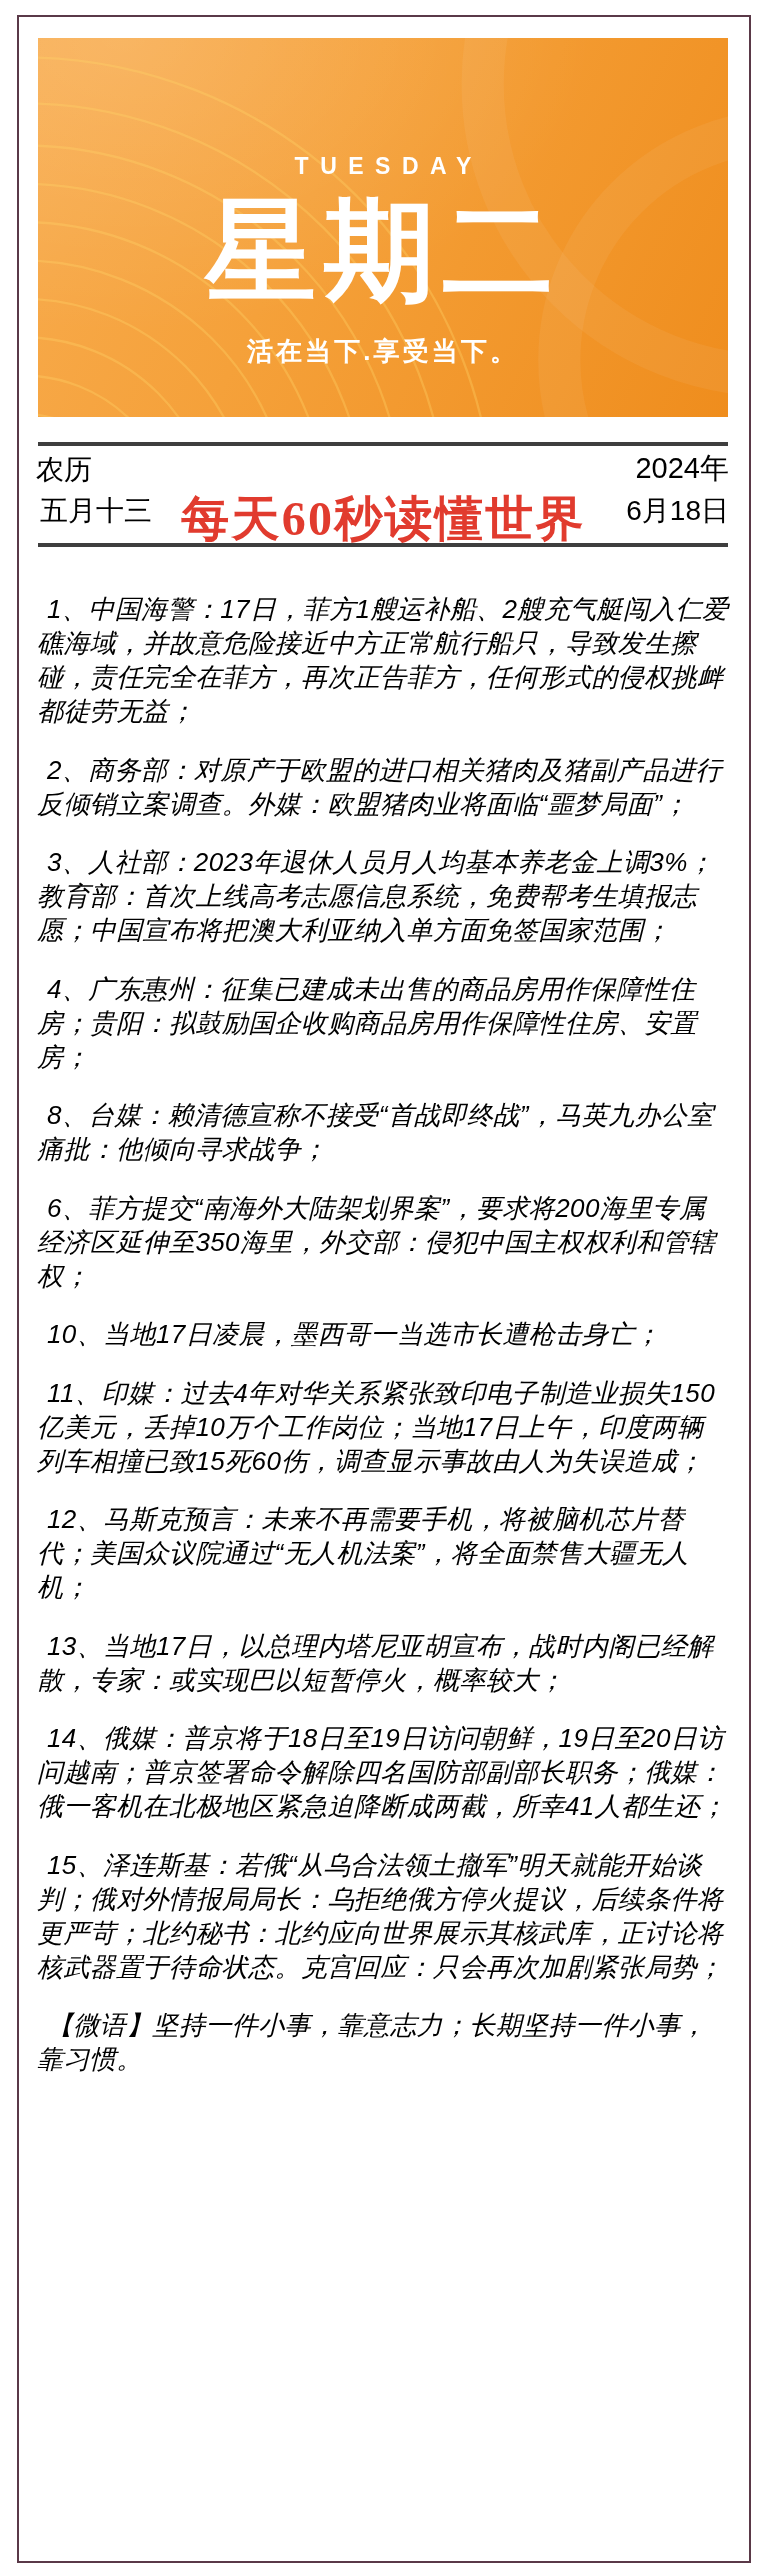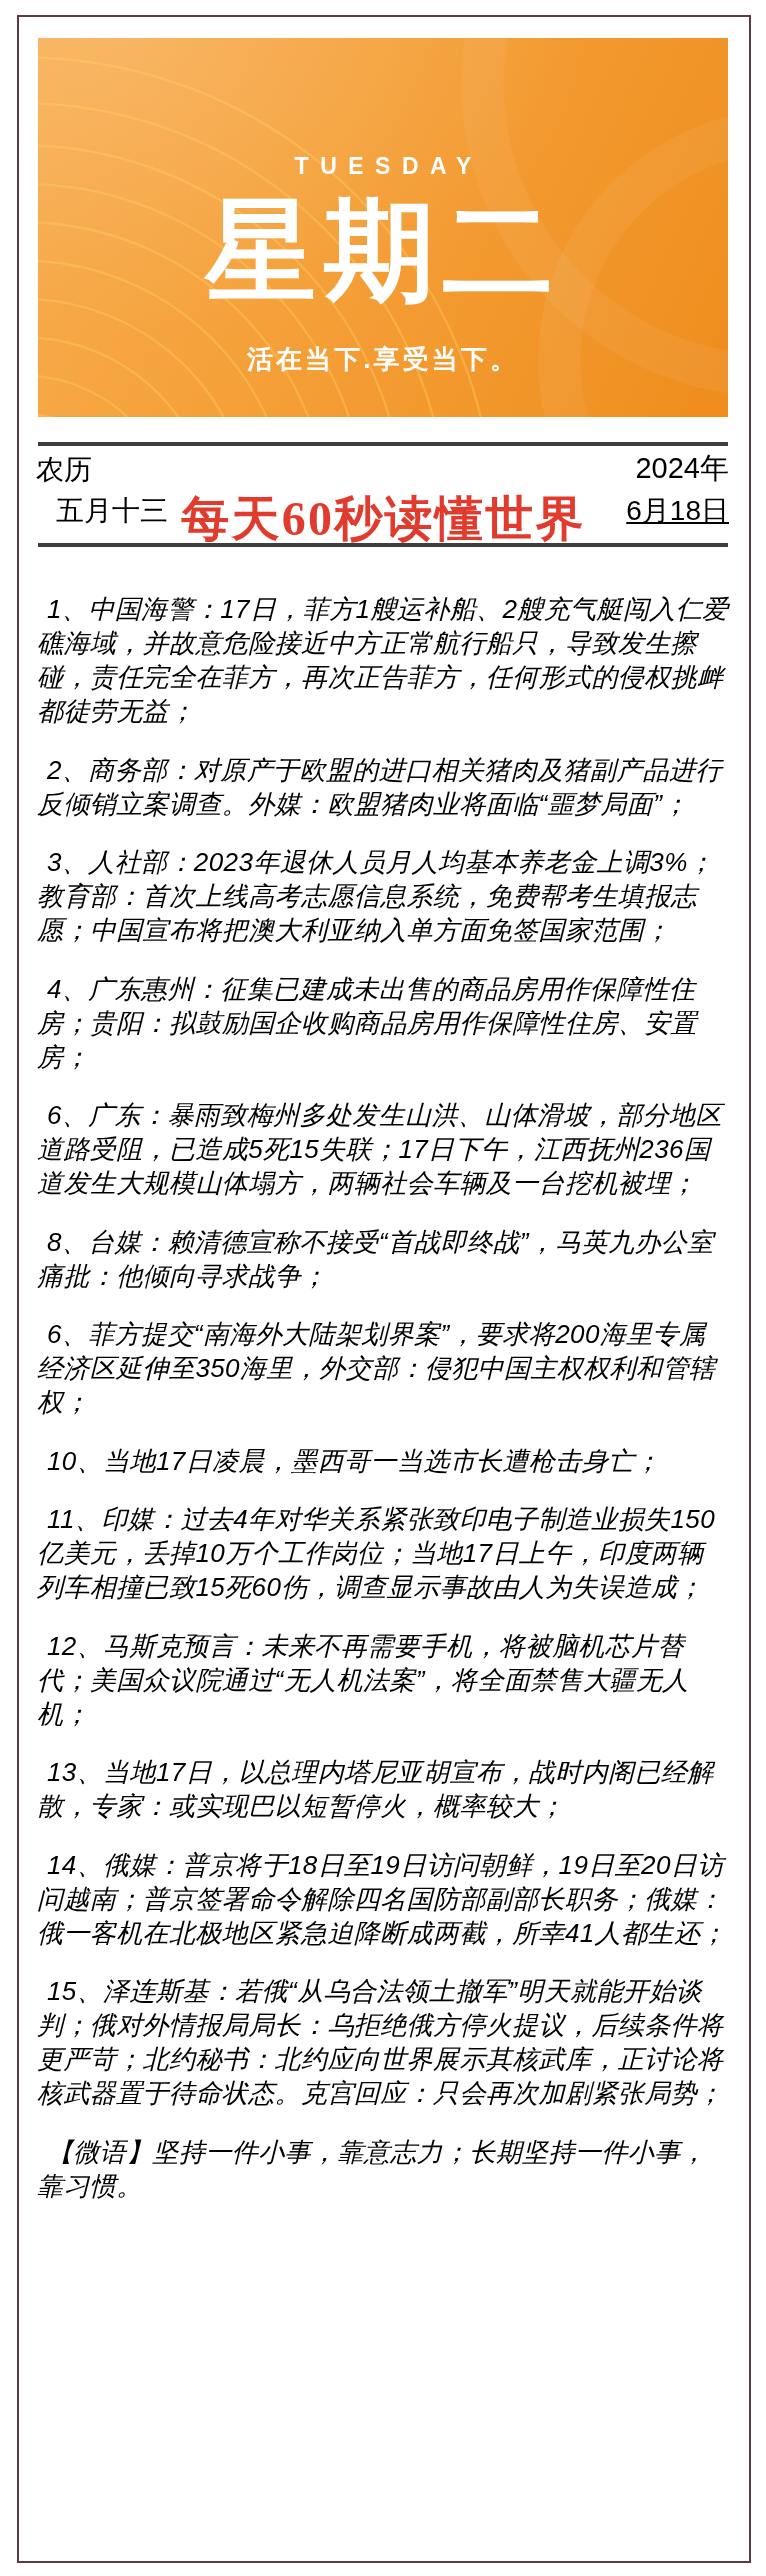--- a/index.html
+++ b/index.html
@@ -12,30 +12,30 @@
   .banner{position:absolute;left:38px;top:38px;width:690px;height:379px;
           background:linear-gradient(115deg,#f8ac4e 0%,#f5a13a 40%,#ef8d1d 100%);
           overflow:hidden;}
   .banner .sheen{position:absolute;inset:0;
           background:radial-gradient(ellipse at 12% 0%,rgba(255,255,255,0.14),transparent 55%);}
   .banner svg{position:absolute;left:0;top:0;}
   .weekday-en{position:absolute;left:0;right:0;top:115px;text-align:center;color:#ffffff;
           font-size:23px;font-weight:600;letter-spacing:11.5px;text-indent:11.5px;}
   .weekday-zh{position:absolute;left:0;right:0;top:150px;text-align:center;color:#ffffff;
           font-size:111px;font-weight:900;letter-spacing:7.7px;line-height:1.15;}
-  .slogan{position:absolute;left:0;right:0;top:304px;text-align:center;color:#ffffff;
+  .slogan{position:absolute;left:0;right:0;top:296px;text-align:center;color:#ffffff;
           font-size:26px;font-weight:700;letter-spacing:3.1px;}
   
   .rule{position:absolute;left:38px;width:690px;height:3.8px;background:#3e3e3e;}
   .rule-top{top:442px;}
   .rule-bottom{top:543px;}
   .lunar-label{position:absolute;left:36px;top:451px;font-size:28px;color:#000;}
-  .lunar-date{position:absolute;left:40px;top:492px;font-size:28px;color:#000;margin-left:16px;}
+  .lunar-date{position:absolute;left:40px;top:492px;font-size:28px;color:#000;}
   .year{position:absolute;right:38px;top:449px;font-size:29px;color:#000;}
-  .date{position:absolute;right:38px;top:492px;font-size:28px;color:#000;text-decoration:underline;}
+  .date{position:absolute;right:38px;top:492px;font-size:28px;color:#000;}
   .red-title{position:absolute;left:50%;top:455px;transform:translateX(-50%);
           font-size:48px;font-weight:900;letter-spacing:2.3px;white-space:nowrap;
           font-family:"Liberation Serif","DejaVu Serif",serif;margin-top:32px;}
   
   .news{position:absolute;left:37px;top:592px;width:693px;color:#000000;
         font-size:26px;line-height:34px;letter-spacing:0.4px;}
   .news p{margin:0 0 24.5px 0;text-indent:10px;font-style:italic;}
   .news p.quote{margin-bottom:12px;}
 </style>
 </head>
@@ -78,21 +78,20 @@
   <div class="year">2024年</div>
   <div class="date">6月18日</div>
 
   <div class="rule rule-bottom"></div>
 
   <div class="news">
     <p>1、中国海警：17日，菲方1艘运补船、2艘充气艇闯入仁爱礁海域，并故意危险接近中方正常航行船只，导致发生擦碰，责任完全在菲方，再次正告菲方，任何形式的侵权挑衅都徒劳无益；</p>
     <p>2、商务部：对原产于欧盟的进口相关猪肉及猪副产品进行反倾销立案调查。外媒：欧盟猪肉业将面临“噩梦局面”；</p>
     <p>3、人社部：2023年退休人员月人均基本养老金上调3%；教育部：首次上线高考志愿信息系统，免费帮考生填报志愿；中国宣布将把澳大利亚纳入单方面免签国家范围；</p>
     <p>4、广东惠州：征集已建成未出售的商品房用作保障性住房；贵阳：拟鼓励国企收购商品房用作保障性住房、安置房；</p>
-    <p>6、广东：暴雨致梅州多处发生山洪、山体滑坡，部分地区道路受阻，已造成5死15失联；17日下午，江西抚州236国道发生大规模山体塌方，两辆社会车辆及一台挖机被埋；</p>
     <p>8、台媒：赖清德宣称不接受“首战即终战”，马英九办公室痛批：他倾向寻求战争；</p>
     <p>6、菲方提交“南海外大陆架划界案”，要求将200海里专属经济区延伸至350海里，外交部：侵犯中国主权权利和管辖权；</p>
     <p>10、当地17日凌晨，墨西哥一当选市长遭枪击身亡；</p>
     <p>11、印媒：过去4年对华关系紧张致印电子制造业损失150亿美元，丢掉10万个工作岗位；当地17日上午，印度两辆列车相撞已致15死60伤，调查显示事故由人为失误造成；</p>
     <p>12、马斯克预言：未来不再需要手机，将被脑机芯片替代；美国众议院通过“无人机法案”，将全面禁售大疆无人机；</p>
     <p>13、当地17日，以总理内塔尼亚胡宣布，战时内阁已经解散，专家：或实现巴以短暂停火，概率较大；</p>
     <p>14、俄媒：普京将于18日至19日访问朝鲜，19日至20日访问越南；普京签署命令解除四名国防部副部长职务；俄媒：俄一客机在北极地区紧急迫降断成两截，所幸41人都生还；</p>
     <p>15、泽连斯基：若俄“从乌合法领土撤军”明天就能开始谈判；俄对外情报局局长：乌拒绝俄方停火提议，后续条件将更严苛；北约秘书：北约应向世界展示其核武库，正讨论将核武器置于待命状态。克宫回应：只会再次加剧紧张局势；</p>
     <p class="quote">【微语】坚持一件小事，靠意志力；长期坚持一件小事，靠习惯。</p>
   </div>

